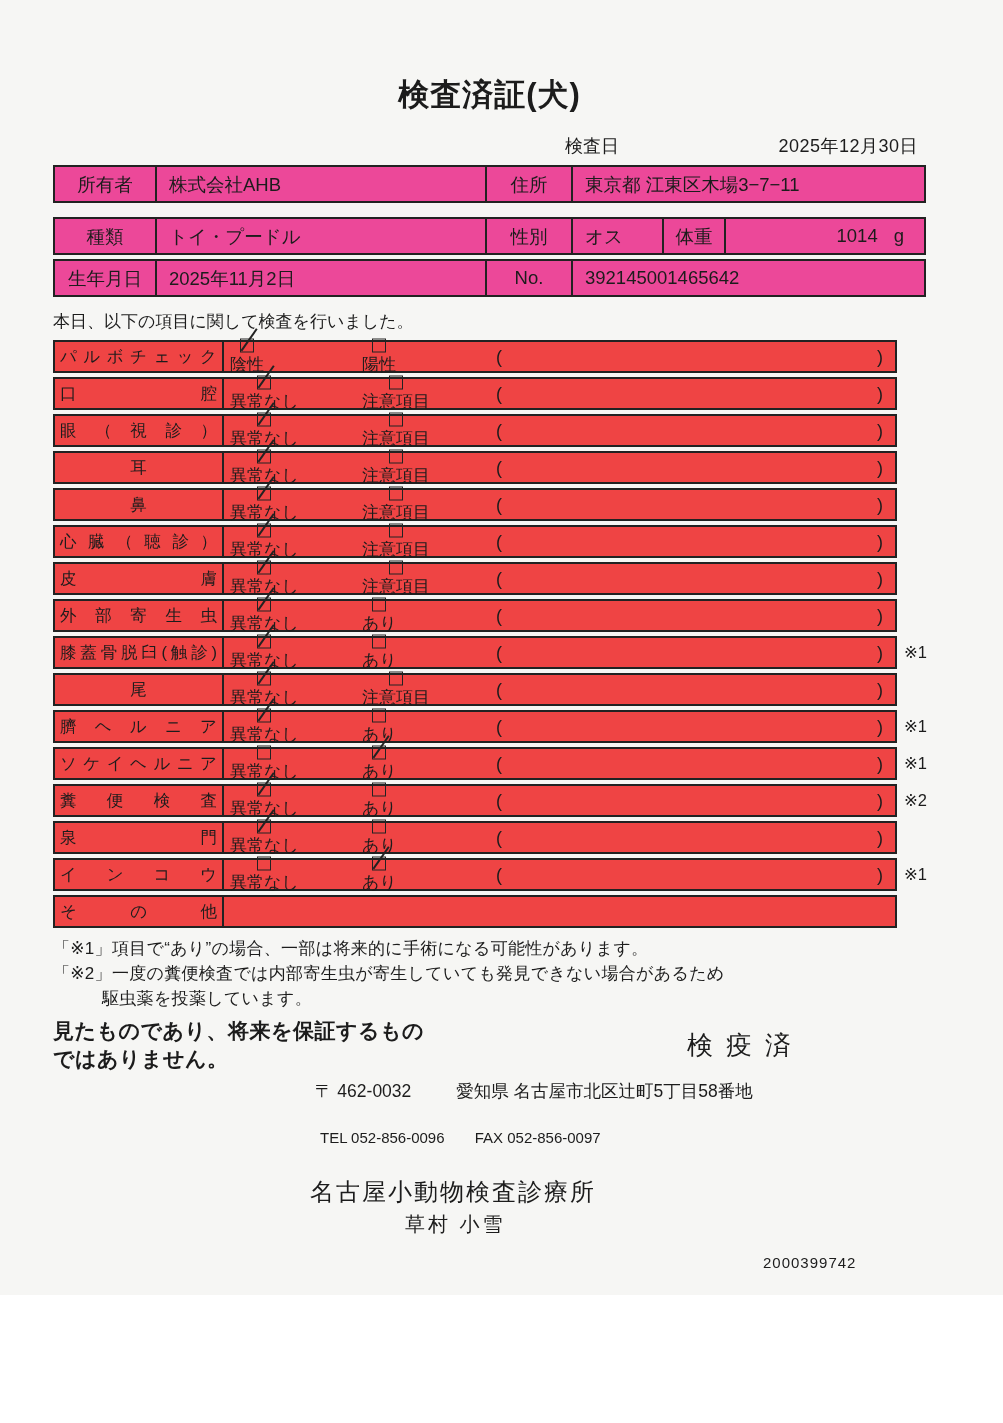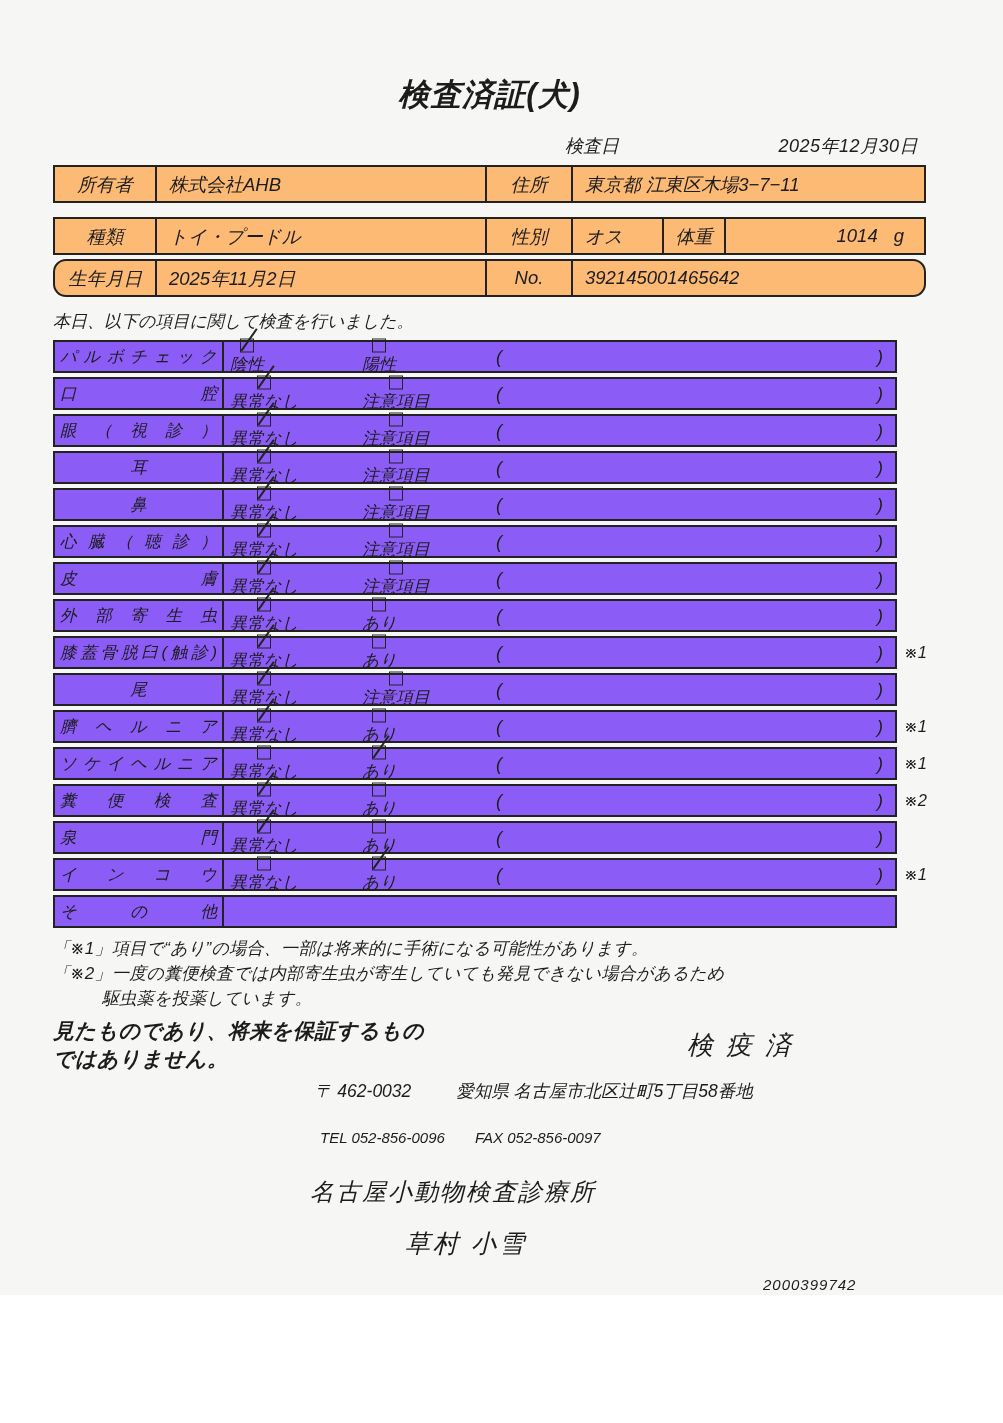--- a/index.html
+++ b/index.html
@@ -1,47 +1,47 @@
 <!DOCTYPE html>
 <html lang="ja"><head>
 <meta charset="utf-8">
 <style>
   * { box-sizing: border-box; }
   html,body { margin:0; padding:0; }
   .page {
     width:1003px; height:1295px;
     background:#f6f6f4; color:#1c1c1c;
     font-family:"Liberation Sans","DejaVu Sans",sans-serif;
-    position:relative; overflow:hidden;font-style:italic;
+    position:relative; overflow:hidden;
   }
   .content { padding:74px 0 0 53px; }
 
   .doc-title { margin:0; width:873px; text-align:center; font-size:31px; font-weight:600; letter-spacing:1px; }
 
   .date-row { width:873px; display:flex; align-items:baseline; margin-top:18px; font-size:18px;text-align:center; }
   .date-row .lbl { margin-left:512px; }
   .date-row .val { margin-left:auto; padding-right:8px; letter-spacing:.5px; }
 
-  .ibox { width:873px; border:2px solid #222; display:flex; height:38px; background:#fdba74; }
+  .ibox { width:873px; border:2px solid #222; display:flex; height:38px; background:#ec4899; }
   .owner-box { margin-top:7px; }
   .pet-box1 { margin-top:14px; }
-  .pet-box2 { margin-top:4px;border-radius:13px; }
+  .pet-box2 { margin-top:4px; }
   .icell { display:flex; align-items:center; height:100%; font-size:18.5px; white-space:nowrap; }
   .icell.bl { border-left:2px solid #222; }
   .lab { justify-content:center; }
   .val { padding-left:12px; }
   .w100{width:100px} .w330{width:330px} .w86{width:86px} .w91{width:91px} .w62{width:62px} .grow{flex:1}
   .weight-cell { justify-content:flex-end; padding-right:20px; padding-left:0; }
   .weight-cell .unit { margin-left:16px; }
 
   .intro { margin-top:13px; font-size:17px; }
 
   .itable { margin-top:7px; }
   .trow-wrap { display:flex; align-items:center; height:33px; margin-bottom:4px; }
-  .trow { display:flex; width:844px; height:33px; border:2px solid #222; background:#8b5cf6; }
+  .trow { display:flex; width:844px; height:33px; border:2px solid #222; background:#ef4444; }
   .tlabel { width:169px; flex:none; border-right:2px solid #222; font-size:16.5px; line-height:28px; padding:0 5px; text-align:justify; text-align-last:justify; overflow:hidden; }
   .tlabel.center { text-align:center; text-align-last:center; }
   .tcontent { flex:1; position:relative; }
   .grp { position:absolute; top:50%; transform:translateY(-50%); display:inline-flex; align-items:center; font-size:17px; white-space:nowrap;flex-direction:column; }
   .grp1 { left:6px; }
   .grp2 { left:138px; }
   .cb { width:14px; height:14px; border:1.8px solid #222; position:relative; margin-right:1px; flex:none; }
   .cb.checked::after { content:""; position:absolute; left:1px; bottom:0; width:27px; height:1.8px; background:#222; transform-origin:0 100%; transform:rotate(-55deg); }
   .paren { position:absolute; top:50%; transform:translateY(-50%); font-size:18px; }
   .paren-open { left:272px; }
@@ -57,21 +57,21 @@
 
   .addr-line { margin-top:6px; font-size:17.5px; }
   .addr-line .postal { margin-left:262px; }
   .addr-line .addr { margin-left:40px; }
 
   .tel-line { margin-top:26px; font-size:15px; }
   .tel-line .tel { margin-left:267px; }
   .tel-line .fax { margin-left:26px; }
 
   .clinic-name { margin-top:30px; margin-left:257px; font-size:24px; letter-spacing:2px; }
-  .vet-name { margin-top:19px; margin-left:352px; font-size:25px; letter-spacing:3px; }
+  .vet-name { margin-top:3px; margin-left:352px; font-size:20px; letter-spacing:3px; }
   .doc-number { margin-top:16px; margin-left:710px; font-size:15px; letter-spacing:1px; }
 </style>
 </head>
 <body>
 
 <div class="page">
   <div class="content">
 
     <h1 class="doc-title">検査済証(犬)</h1>
 

